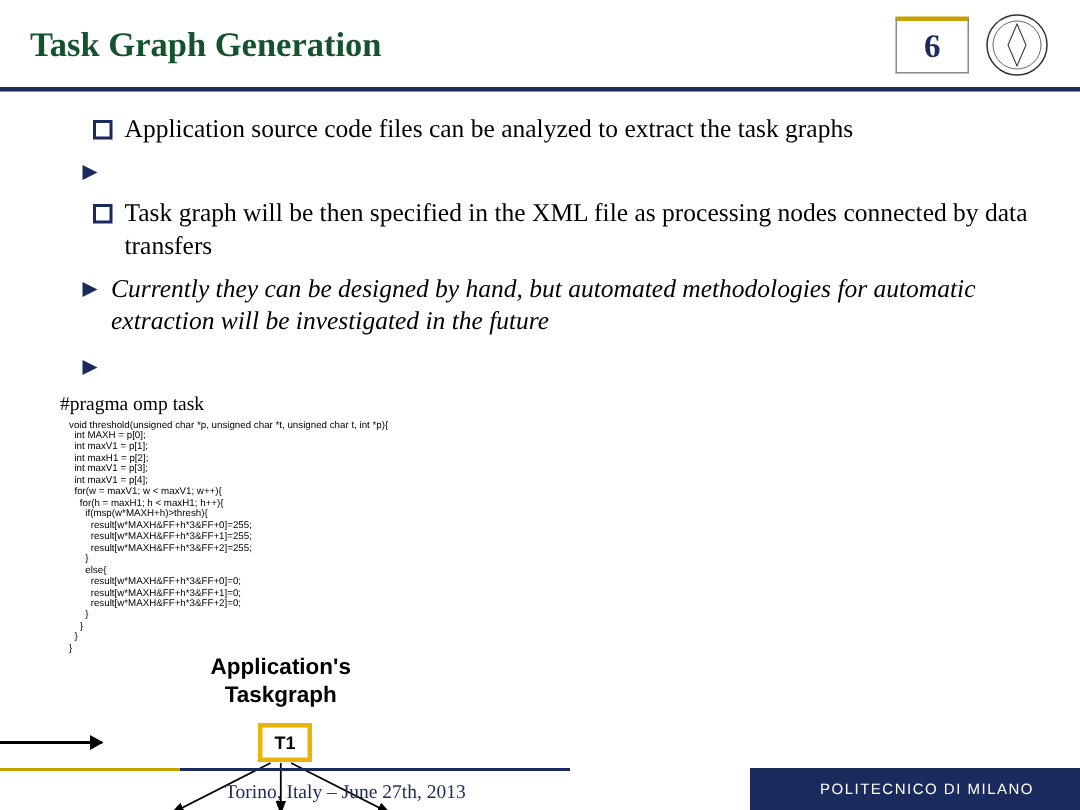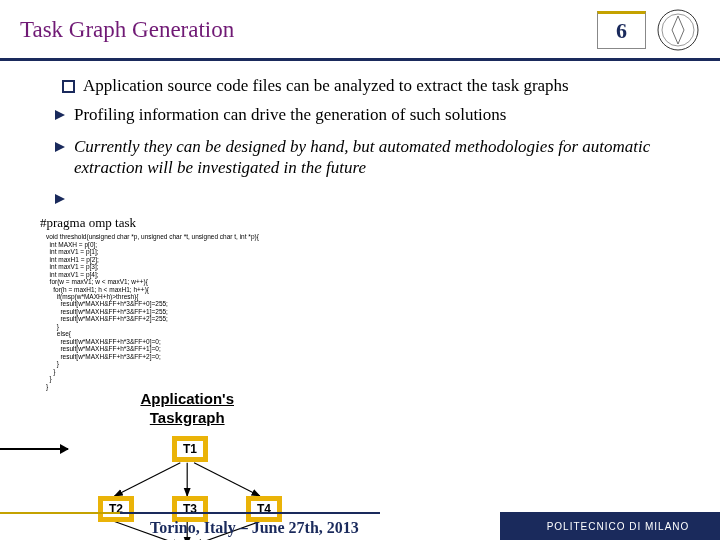--- a/index.html
+++ b/index.html
@@ -1,43 +1,43 @@
 <!DOCTYPE html>
 <html><head>
 <meta charset="utf-8">
 <style>
 * { margin: 0; padding: 0; box-sizing: border-box; }
 body { width: 720px; height: 540px; font-family: Georgia, 'Times New Roman', serif; background: #fff; position: relative; overflow: hidden; }
 .header { display: flex; align-items: center; border-bottom: 3px solid #1a2a5c; padding: 8px 20px 6px 20px; }
-.title { font-size: 23px; font-weight: normal; color: #701a75; flex: 1; }
+.title { font-size: 23px; font-weight: bold; color: #14532d; flex: 1; }
 .pagenum-box { border: 1px solid #888; border-top: 3px solid #c4a200; padding: 4px 18px; margin-right: 10px; }
 .pagenum { font-size: 22px; font-weight: bold; color: #1a2a5c; }
 .logo { width: 44px; height: 44px; }
 .logo svg { width: 100%; height: 100%; }
 .content { padding: 14px 26px 0 26px; font-size: 17px; line-height: 1.25; }
 .bullet-q { display: flex; margin-bottom: 8px; padding-left: 36px; }
 .bullet-q .marker { width: 13px; height: 13px; border: 2px solid #1a2a5c; margin: 5px 8px 0 0; flex-shrink: 0; }
 .bullet-sub { display: flex; margin: 6px 0 10px 28px; }
 .bullet-sub .marker { margin: 5px 8px 0 0; flex-shrink: 0; }
 .bullet-sub .marker svg { width: 12px; height: 12px; display: block; }
 .italic { font-style: italic; }
 .lower { display: flex; margin-top: 4px; padding: 0 14px; flex-direction: column; }
 .codecol { width: 54%; font-family: 'Times New Roman', serif; }
 .pragma { font-size: 13px; margin-bottom: 2px; }
 .code { font-size: 6.5px; line-height: 1.15; white-space: pre; font-family: Arial, sans-serif; padding-left: 6px; }
 .graphcol { width: 46%; position: relative; }
-.graph-title { font-size: 15px; font-weight: bold; text-align: center; font-family: Arial, sans-serif; text-decoration: underline; }
+.graph-title { font-size: 15px; font-weight: bold; text-align: center; font-family: Arial, sans-serif; }
 .graph { position: relative; width: 100%; height: 140px; }
-.node { position: absolute; width: 36px; height: 26px; border: 5px solid #eab308; background: #fff; font: bold 12px Arial; display: flex; align-items: center; justify-content: center; }
+.node { position: absolute; width: 36px; height: 26px; border: 3px solid #eab308; background: #fff; font: bold 12px Arial; display: flex; align-items: center; justify-content: center; }
 .arrow-in { position: absolute; top: 20px; left: -52px; width: 80px; height: 2px; background: #000; }
 .arrow-in::after { content: ''; position: absolute; right: -1px; top: -4px; border-left: 9px solid #000; border-top: 5px solid transparent; border-bottom: 5px solid transparent; }
 .footer { position: absolute; bottom: 0; left: 0; right: 0; height: 28px; display: flex; align-items: center; }
 .foot-line { position: absolute; top: 0; left: 0; right: 340px; height: 2px; background: #1a2a5c; }
 .foot-line::before { content: ''; position: absolute; left: 0; top: 0; width: 120px; height: 2px; background: #c4a200; }
-.foot-text { font-size: 16px; font-weight: bold; color: #1a2a5c; margin-left: 150px; margin-top: 4px; }
+.foot-text { font-size: 13px; font-weight: normal; color: #1a2a5c; margin-left: 150px; margin-top: 4px; }
 .polimi { position: absolute; right: 0; bottom: 0; width: 220px; height: 28px; background: #1a2a5c; color: #fff; font: 10px Arial; letter-spacing: 1px; display: flex; align-items: center; justify-content: center; padding-left: 16px; }
 .edges { position: absolute; top: 0; left: 0; width: 100%; height: 100%; pointer-events: none; }
 </style>
 </head>
 <body>
 
 <div class="header">
   <div class="title">Task Graph Generation</div>
   <div class="pagenum-box">
     <span class="pagenum">6</span>
@@ -55,21 +55,24 @@
   <div class="bullet-q">
     <div class="marker"></div>
     <div>Application source code files can be analyzed to extract the task graphs</div>
   </div>
   <div class="bullet-sub">
     <div class="marker">
         <svg viewBox="0 0 12 12">
           <polygon points="1,1 11,6 1,11" fill="#1a2a5c"></polygon>
         </svg>
       </div>
-    <div>Profiling information can drive the generation of such solutions</div>
+  </div>
+  <div class="bullet-q">
+    <div class="marker"></div>
+    <div>Task graph will be then specified in the XML file as processing nodes connected by data transfers</div>
   </div>
   <div class="bullet-sub">
     <div class="marker">
         <svg viewBox="0 0 12 12">
           <polygon points="1,1 11,6 1,11" fill="#1a2a5c"></polygon>
         </svg>
       </div>
     <div class="italic">Currently they can be designed by hand, but automated methodologies for automatic extraction will be investigated in the future</div>
   </div>
   <div class="bullet-sub">

